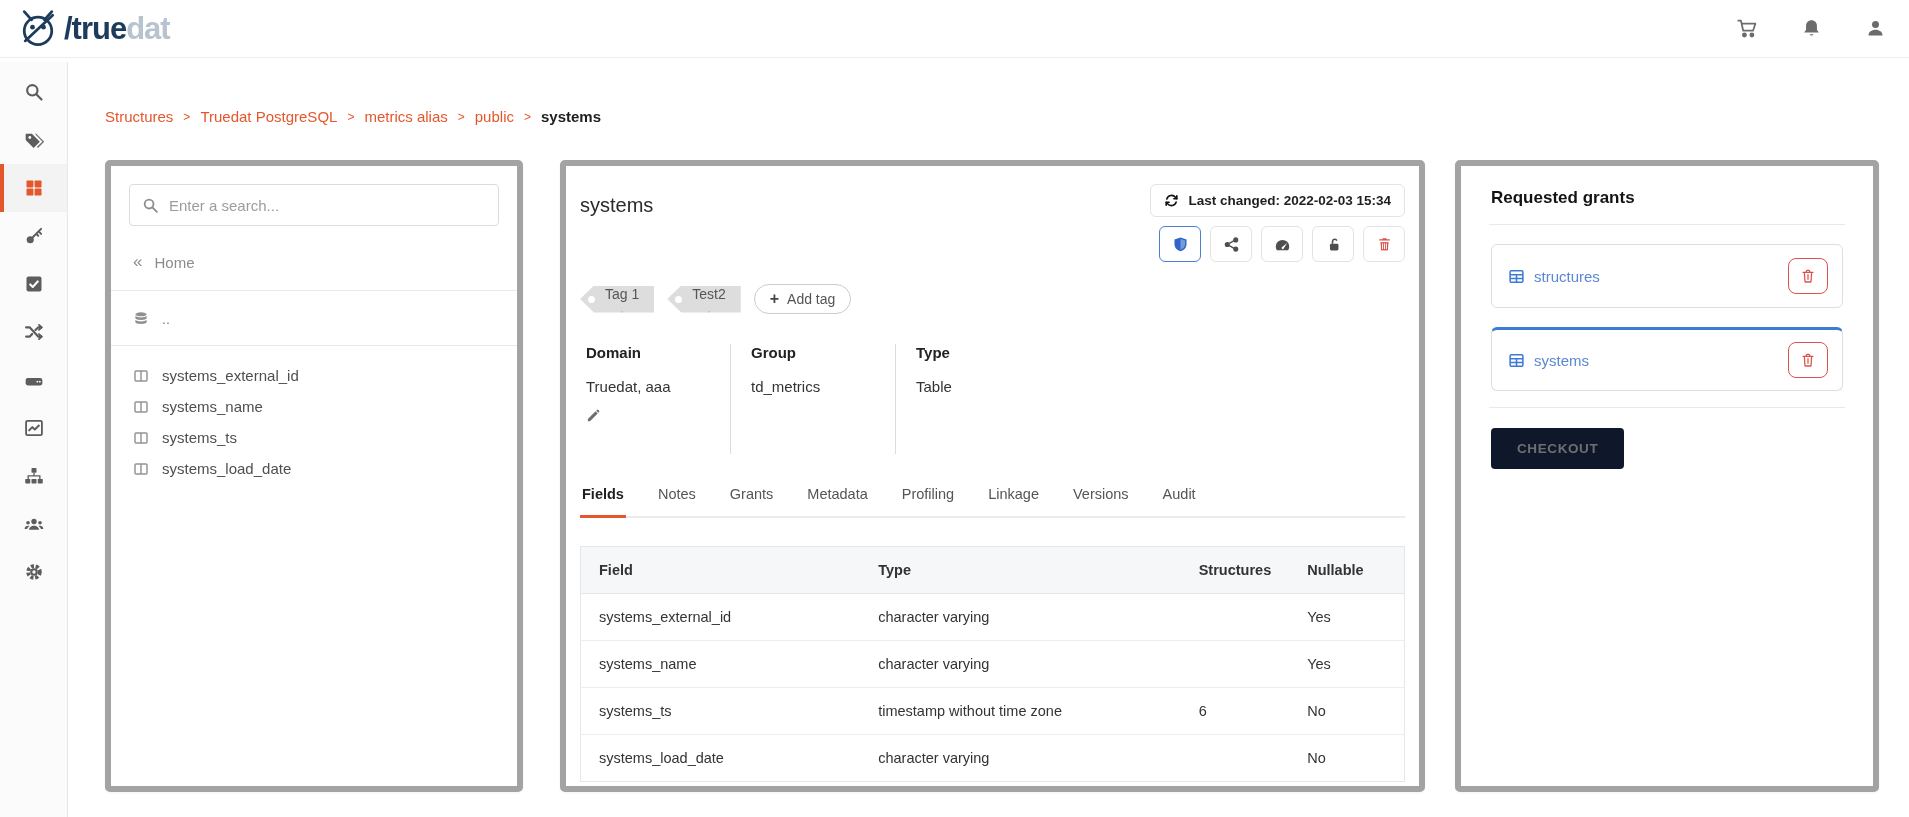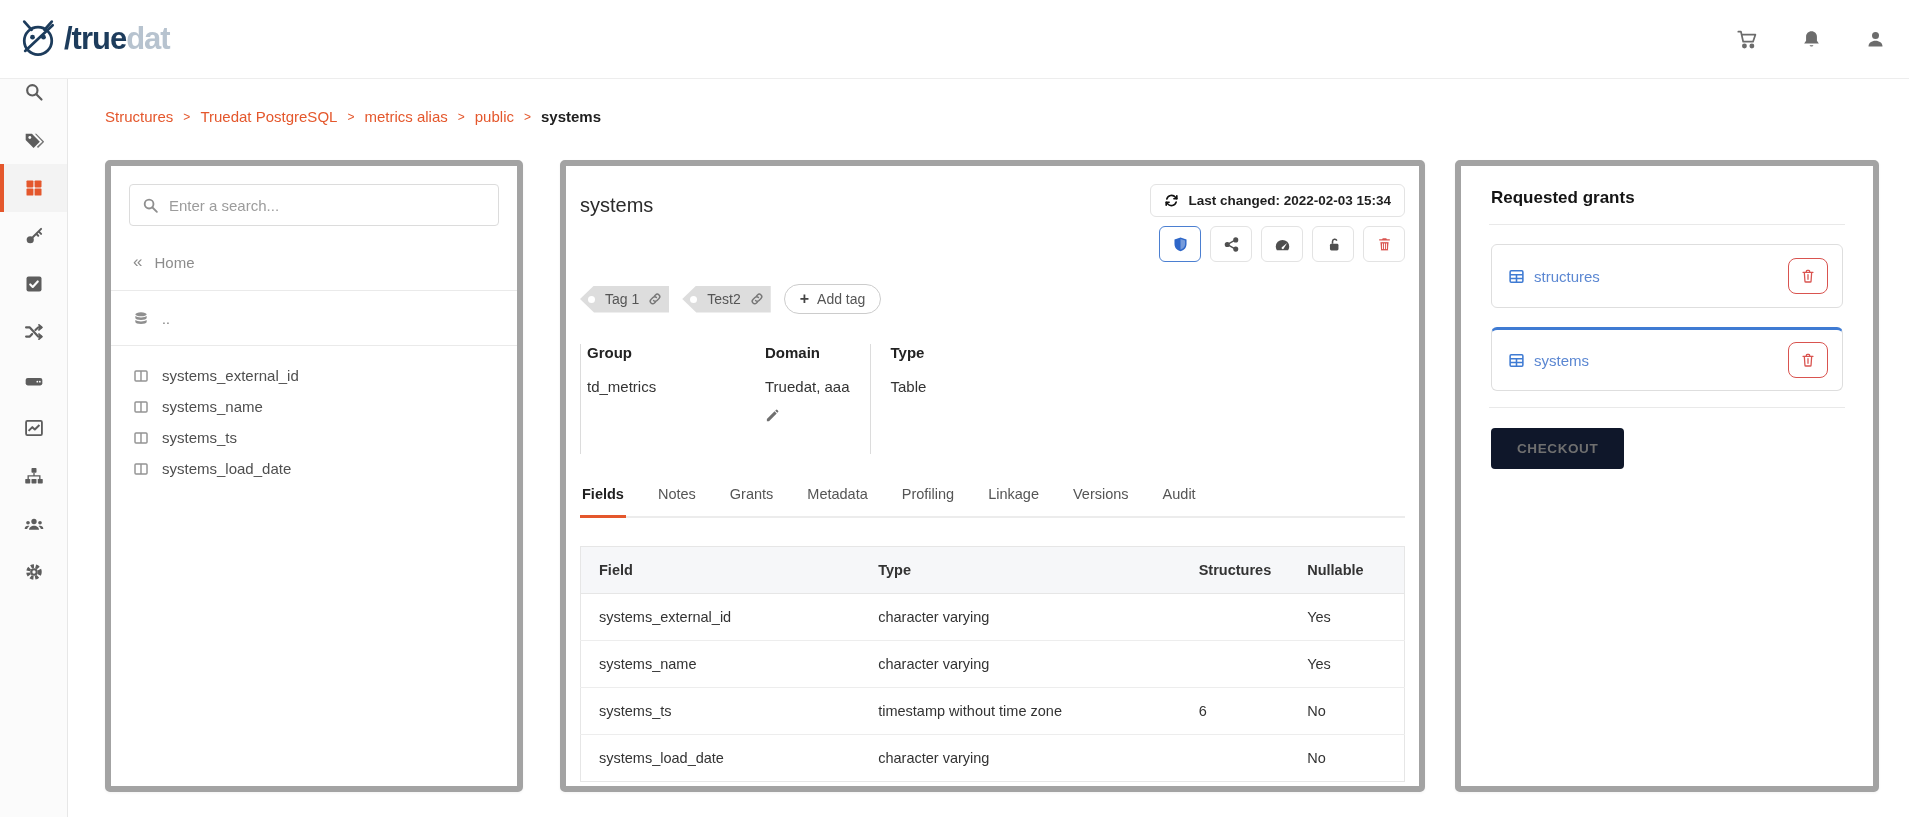--- a/index.html
+++ b/index.html
@@ -1,19 +1,19 @@
 <!DOCTYPE html>
 <html><head>
 <meta charset="utf-8">
 <style>
   * { margin:0; padding:0; box-sizing:border-box; }
   html,body { width:1909px; height:817px; background:#fff; font-family:"Liberation Sans",sans-serif; overflow:hidden; position:relative; color:#333; }
 
   
-  .topbar { position:absolute; top:0; left:0; width:1909px; height:79px; background:#fff; border-bottom:1px solid #ededed; display:flex; align-items:center; justify-content:space-between; padding:0 22px 0 16px; z-index:5; }
+  .topbar { position:absolute; top:0; left:0; width:1909px; height:58px; background:#fff; border-bottom:1px solid #ededed; display:flex; align-items:center; justify-content:space-between; padding:0 22px 0 16px; z-index:5; }
   .logo { display:flex; align-items:center; gap:4px; }
   .logo svg { width:44px; height:44px; }
   .logo-text { font-size:31px; font-weight:bold; letter-spacing:-1px; color:#1d3c5c; }
   .logo-text .lt2 { color:#b7c3cf; }
   .topbar-icons { display:flex; align-items:center; gap:40px; color:#6c6c6c; }
   .topbar-icons .tb-btn { width:24px; height:24px; cursor:pointer; display:flex; align-items:center; justify-content:center; }
   .topbar-icons svg { width:21px; height:21px; }
 
   
   .sidebar { position:absolute; top:62px; left:0; bottom:0; width:68px; background:#fbfbfb; border-right:1px solid #e7e7e7; padding-top:6px; z-index:4; }
@@ -53,21 +53,21 @@
   .head-right { display:flex; flex-direction:column; align-items:flex-end; gap:9px; }
   .last-changed { display:flex; align-items:center; gap:9px; border:1px solid #e3e3e3; border-radius:6px; padding:8px 13px; font-size:13.5px; font-weight:bold; color:#1f1f1f; background:#fff; cursor:pointer; }
   .last-changed svg { width:15px; height:15px; color:#111; }
   .action-row { display:flex; gap:9px; }
   .act-btn { width:42px; height:36px; border:1px solid #e3e3e3; border-radius:6px; background:#fff; display:flex; align-items:center; justify-content:center; color:#4f4f4f; cursor:pointer; }
   .act-btn svg { width:17px; height:17px; }
   .act-btn.primary { border-color:#4b7fd1; color:#2d66c8; }
   .act-btn.danger svg { color:#d9534f; }
 
   .tags-row { display:flex; align-items:center; gap:13px; margin-top:22px; }
-  .tag-chip { position:relative; height:27px; background:#ddd; color:#555; font-size:14px; display:flex; align-items:center; gap:9px; padding:0 7px 0 25px; clip-path:polygon(14px 0, 100% 0, 100% 100%, 14px 100%, 0 50%); cursor:pointer; }
+  .tag-chip { position:relative; height:27px; background:#ddd; color:#555; font-size:14px; display:flex; align-items:center; gap:9px; padding:0 15px 0 25px; clip-path:polygon(14px 0, 100% 0, 100% 100%, 14px 100%, 0 50%); cursor:pointer;flex-direction:column; }
   .tag-chip .hole { position:absolute; left:8px; top:50%; width:7px; height:7px; margin-top:-3.5px; border-radius:50%; background:#fff; }
   .tag-chip svg { width:14px; height:14px; color:#777; }
   .add-tag { height:30px; border:1px solid #ccc; border-radius:16px; background:#fff; color:#555; font-size:14px; display:flex; align-items:center; gap:8px; padding:0 15px; cursor:pointer; font-family:inherit; }
   .add-tag .plus { font-size:16px; font-weight:bold; color:#444; }
 
   .meta-row { display:flex; margin-top:30px; }
   .meta-col { min-height:110px; padding:0 20px; }
   .meta-col:first-child { padding-left:6px; width:150px; }
   .meta-col.b { border-left:1px solid #dcdcdc; width:165px; }
   .meta-col.c { border-left:1px solid #dcdcdc; width:220px; }
@@ -352,32 +352,32 @@
           <path d="M14.5 9.5a4.2 4.2 0 0 0-6 0l-3.4 3.4a4.2 4.2 0 0 0 6 6l1.7-1.7"></path>
         </svg>
     </div>
     <button class="add-tag">
       <span class="plus">+</span>
       <span>Add tag</span>
     </button>
   </div>
 
   <div class="meta-row">
-    <div class="meta-col b">
-      <div class="meta-label">Group</div>
-      <div class="meta-value">td_metrics</div>
-    </div>
     <div class="meta-col">
       <div class="meta-label">Domain</div>
       <div class="meta-value">Truedat, aaa</div>
       <div class="meta-edit">
         <svg viewBox="0 0 24 24" fill="currentColor">
             <path d="M3 17.6V21h3.4L18.7 8.7l-3.4-3.4zM20.9 6.5a1.6 1.6 0 0 0 0-2.3l-1.1-1.1a1.6 1.6 0 0 0-2.3 0l-1.2 1.2 3.4 3.4z"></path>
           </svg>
       </div>
+    </div>
+    <div class="meta-col b">
+      <div class="meta-label">Group</div>
+      <div class="meta-value">td_metrics</div>
     </div>
     <div class="meta-col c">
       <div class="meta-label">Type</div>
       <div class="meta-value">Table</div>
     </div>
   </div>
 
   <div class="tabs">
     <div class="tab active">Fields</div>
     <div class="tab">Notes</div>

